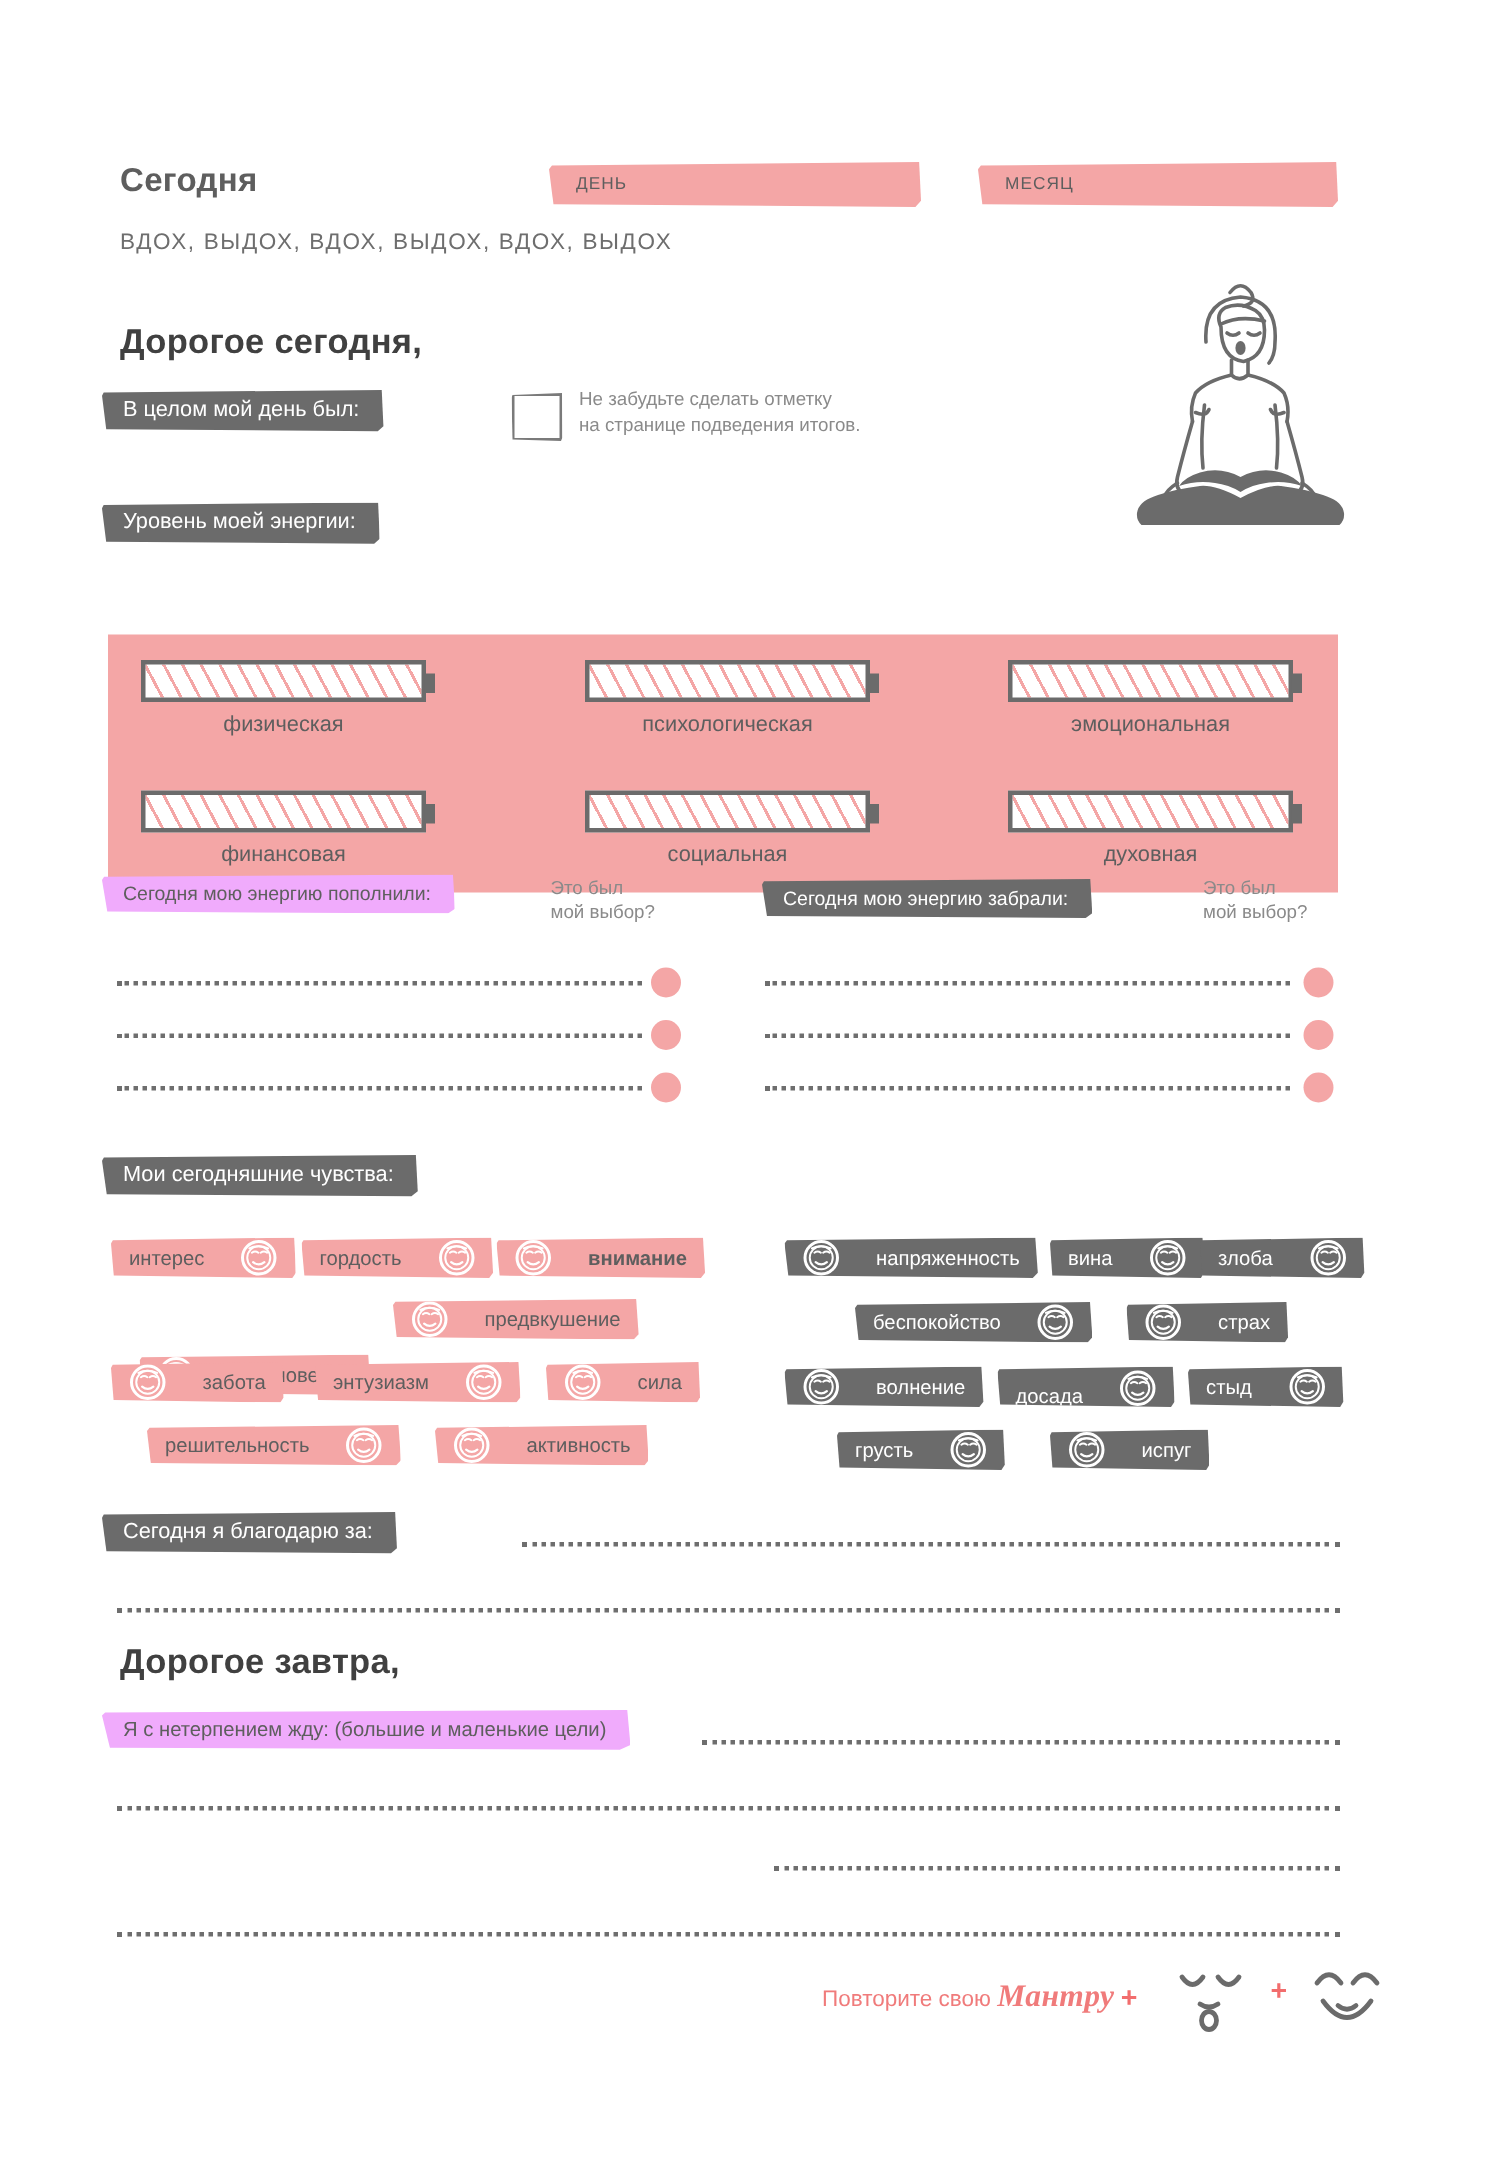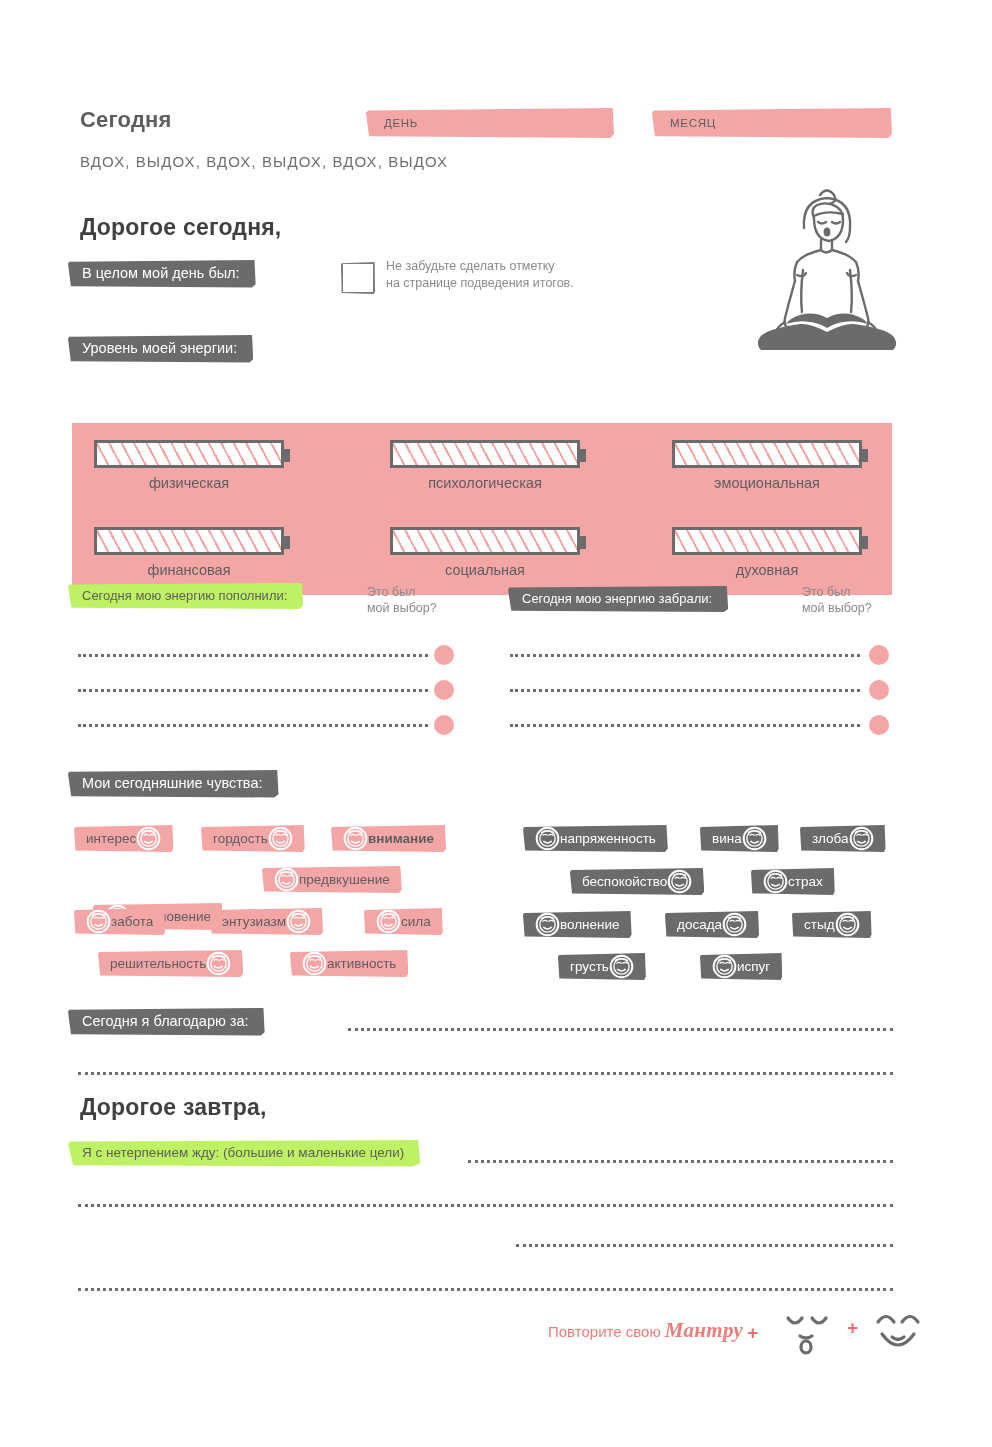--- a/index.html
+++ b/index.html
@@ -14,21 +14,21 @@
   }
   .page{position:absolute;left:0;top:0;width:992px;height:1447px;}
 
   
   .hl{
     position:relative;display:inline-flex;align-items:center;
     padding:6px 16px 7px 14px;
     line-height:1;
     clip-path:polygon(0.6% 6%, 99.4% 0%, 100% 88%, 98% 100%, 1.5% 95%, 0% 14%);
   }
-  .hl-pink{background:#bef264;color:#5e5e5e;}
+  .hl-pink{background:#f0abfc;color:#5e5e5e;}
   .hl-dark{background:#6b6b6b;color:#ffffff;}
 
   
   .today-title{
     position:absolute;left:80px;top:107px;
     font-size:22px;font-weight:bold;color:#5e5e5e;letter-spacing:.2px;
   }
   .breath{
     position:absolute;left:80px;top:153px;
     font-size:15px;letter-spacing:1.1px;color:#6e6e6e;
@@ -100,21 +100,21 @@
     position:absolute;height:0;
     border-top:3px dotted #6e6e6e;
   }
   .dot-circle{
     position:absolute;width:20px;height:20px;border-radius:50%;
     background:#f4a6a6;
   }
 
   
   .feel{
-    position:absolute;display:inline-flex;align-items:center;gap:0;
+    position:absolute;display:inline-flex;align-items:center;gap:24px;
     padding:0 12px;height:27px;
     font-size:13.5px;white-space:nowrap;
     clip-path:polygon(1% 7%, 99% 0%, 100% 87%, 98% 100%, 1.5% 94%, 0% 15%);
   }
   .feel.pink{background:#f4a6a6;color:#5e5e5e;}
   .feel.dark{background:#6b6b6b;color:#ffffff;}
   .face{
     width:25px;height:25px;flex:0 0 25px;
     position:relative;z-index:3;
   }
@@ -450,21 +450,21 @@
 <svg viewBox="0 0 30 30" width="25" height="25">
   <circle cx="15" cy="15" r="13" fill="none" stroke="#ffffff" stroke-width="2.4"></circle>
   <circle cx="15" cy="15" r="9.2" fill="none" stroke="#ffffff" stroke-width="1.6"></circle>
   <path d="M9.5 11 q2.6 -2 5.2 0" fill="none" stroke="#ffffff" stroke-width="1.6" stroke-linecap="round"></path>
   <path d="M16.5 11 q2.6 -2 5.2 0" fill="none" stroke="#ffffff" stroke-width="1.6" stroke-linecap="round"></path>
   <path d="M10.5 18.5 q4.5 3.6 9 0" fill="none" stroke="#ffffff" stroke-width="1.8" stroke-linecap="round"></path>
   <path d="M7.5 7.5 q7 -3.5 15 0" fill="none" stroke="#ffffff" stroke-width="1.6" stroke-linecap="round"></path>
 </svg></span>
     <span>волнение</span>
   </div>
-  <div class="feel dark" style="left:665px;top:911px;">
+  <div class="feel dark" style="left:665px;top:911px;align-items:flex-end;">
     <span>досада</span>
     <span class="face">
 <svg viewBox="0 0 30 30" width="25" height="25">
   <circle cx="15" cy="15" r="13" fill="none" stroke="#ffffff" stroke-width="2.4"></circle>
   <circle cx="15" cy="15" r="9.2" fill="none" stroke="#ffffff" stroke-width="1.6"></circle>
   <path d="M9.5 11 q2.6 -2 5.2 0" fill="none" stroke="#ffffff" stroke-width="1.6" stroke-linecap="round"></path>
   <path d="M16.5 11 q2.6 -2 5.2 0" fill="none" stroke="#ffffff" stroke-width="1.6" stroke-linecap="round"></path>
   <path d="M10.5 18.5 q4.5 3.6 9 0" fill="none" stroke="#ffffff" stroke-width="1.8" stroke-linecap="round"></path>
   <path d="M7.5 7.5 q7 -3.5 15 0" fill="none" stroke="#ffffff" stroke-width="1.6" stroke-linecap="round"></path>
 </svg></span>

